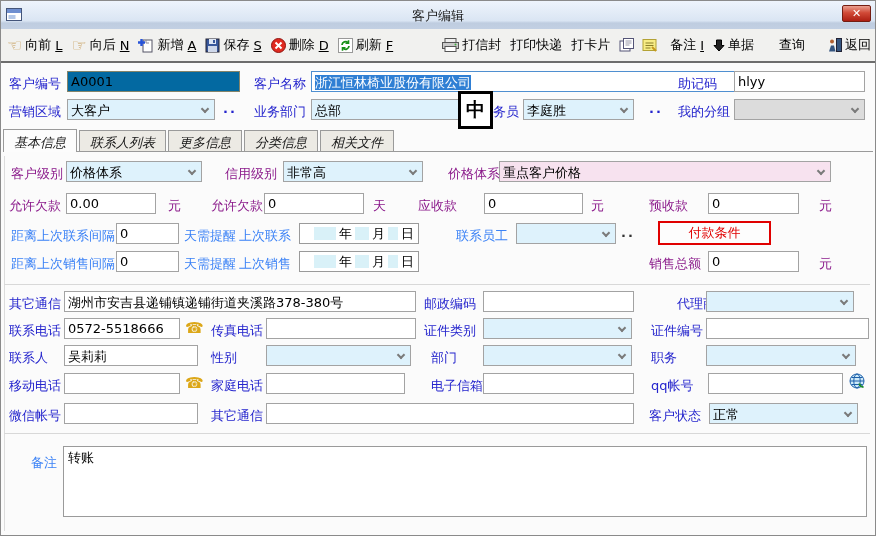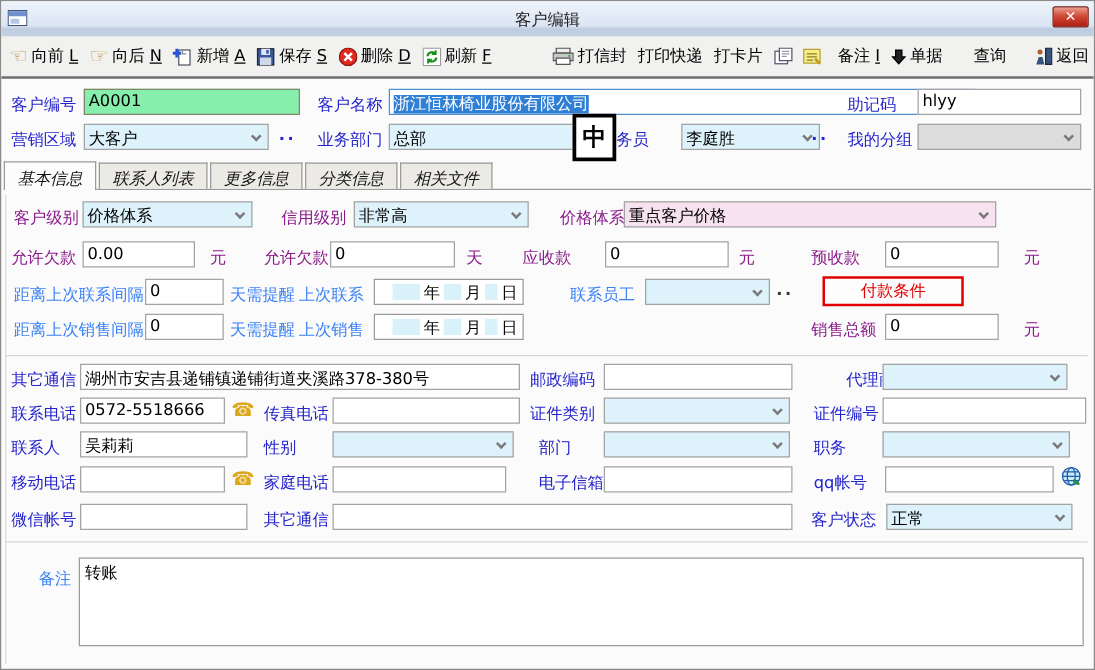--- a/index.html
+++ b/index.html
@@ -34,21 +34,21 @@
   .sc{text-decoration:underline;margin-left:4px;}
   .glyph-hand{color:#c59a55;font-size:17px;line-height:14px;}
   
   .lbl{position:absolute;color:#2424cd;white-space:nowrap;}
   .lbl.purple{color:#8b1a8b;}
   .lbl.black{color:#3b82f6;}
   .inp{
     position:absolute;height:21px;background:#fff;border:1px solid #a3a3a3;
     padding:2px 3px 0;overflow:hidden;white-space:nowrap;color:#000;
   }
-  .inp.cream{background:#86efac;border-color:#84846a;}
+  .inp.cream{background:#0369a1;border-color:#84846a;}
   .inp.focused{border-color:#4f8fd0;}
   .sel{background:#2f7fd4;color:#fff;}
   .dd{
     position:absolute;height:21px;background:#def2fc;border:1px solid #a3a3a3;
     padding:2px 18px 0 3px;overflow:hidden;white-space:nowrap;color:#000;cursor:default;
   }
   .dd.disabled{background:#dcdcdc;}
   .dd.pink{background:#f7e2ef;}
   .chev{
     position:absolute;right:6px;top:6px;width:6px;height:6px;
@@ -228,42 +228,42 @@
   <div class="inp focused" style="left:310px;top:70px;width:469px"><span class="sel">浙江恒林椅业股份有限公司</span></div>
   <span class="lbl" style="left:677px;top:74px">助记码</span>
   <div class="inp" style="left:733px;top:70px;width:131px">hlyy</div>
 
   <span class="lbl" style="left:8px;top:102px">营销区域</span>
   <div class="dd" style="left:66px;top:98px;width:148px"><span>大客户</span><i class="chev"></i></div>
   <span class="dots" style="left:222px;top:100px">..</span>
   <span class="lbl" style="left:253px;top:102px">业务部门</span>
   <div class="dd" style="left:310px;top:98px;width:161px"><span>总部</span><i class="chev"></i></div>
   <span class="lbl" style="left:479px;top:102px">业务员</span>
-  <div class="dd" style="left:544px;top:98px;width:111px"><span>李庭胜</span><i class="chev"></i></div>
+  <div class="dd" style="left:522px;top:98px;width:111px"><span>李庭胜</span><i class="chev"></i></div>
   <span class="dots" style="left:648px;top:100px">..</span>
   <span class="lbl" style="left:677px;top:102px">我的分组</span>
   <div class="dd disabled" style="left:733px;top:98px;width:131px"><span></span><i class="chev"></i></div>
 
   <div id="ime-box">中</div>
 
   <div id="tabstrip">
     <div class="tab active">基本信息</div>
     <div class="tab">联系人列表</div>
     <div class="tab">更多信息</div>
     <div class="tab">分类信息</div>
     <div class="tab">相关文件</div>
   </div>
   <div id="vline"></div>
 
   <span class="lbl purple" style="left:10px;top:164px">客户级别</span>
   <div class="dd" style="left:65px;top:160px;width:136px"><span>价格体系</span><i class="chev"></i></div>
   <span class="lbl purple" style="left:224px;top:164px">信用级别</span>
   <div class="dd" style="left:282px;top:160px;width:140px"><span>非常高</span><i class="chev"></i></div>
   <span class="lbl purple" style="left:447px;top:164px">价格体系</span>
-  <div class="dd pink" style="left:498px;top:160px;width:298px"><span>重点客户价格</span><i class="chev"></i></div>
+  <div class="dd pink" style="left:498px;top:160px;width:332px"><span>重点客户价格</span><i class="chev"></i></div>
 
   <span class="lbl purple" style="left:8px;top:196px">允许欠款</span>
   <div class="inp" style="left:65px;top:192px;width:90px">0.00</div>
   <span class="lbl purple" style="left:167px;top:196px">元</span>
   <span class="lbl purple" style="left:210px;top:196px">允许欠款</span>
   <div class="inp" style="left:263px;top:192px;width:100px">0</div>
   <span class="lbl purple" style="left:372px;top:196px">天</span>
   <span class="lbl purple" style="left:417px;top:196px">应收款</span>
   <div class="inp" style="left:483px;top:192px;width:99px">0</div>
   <span class="lbl purple" style="left:590px;top:196px">元</span>

